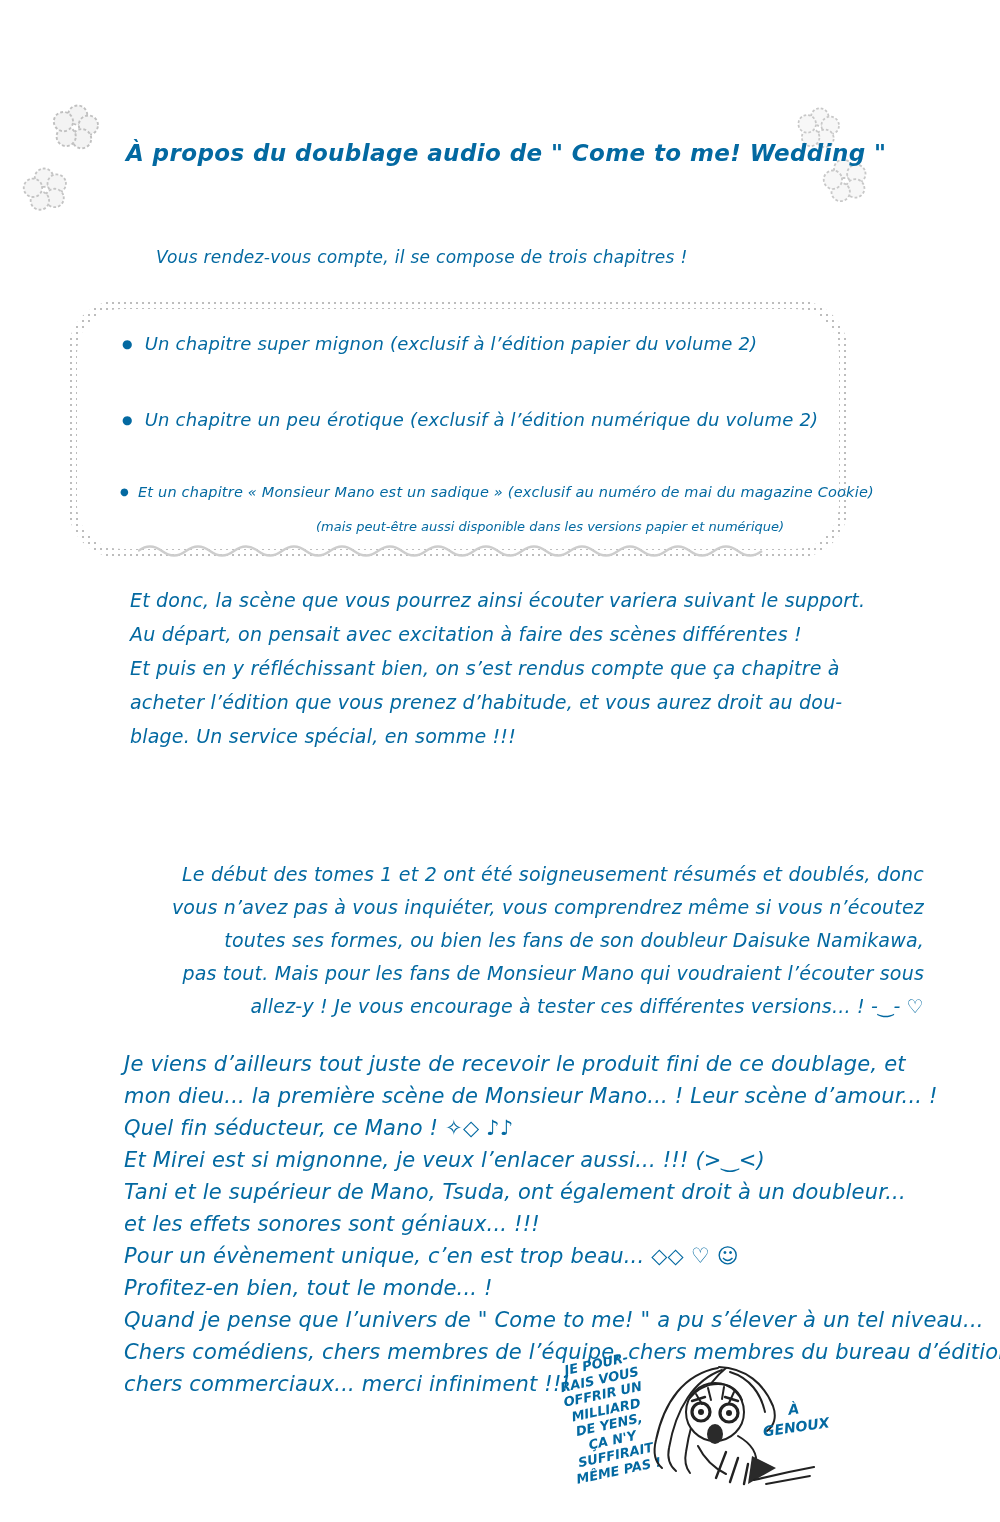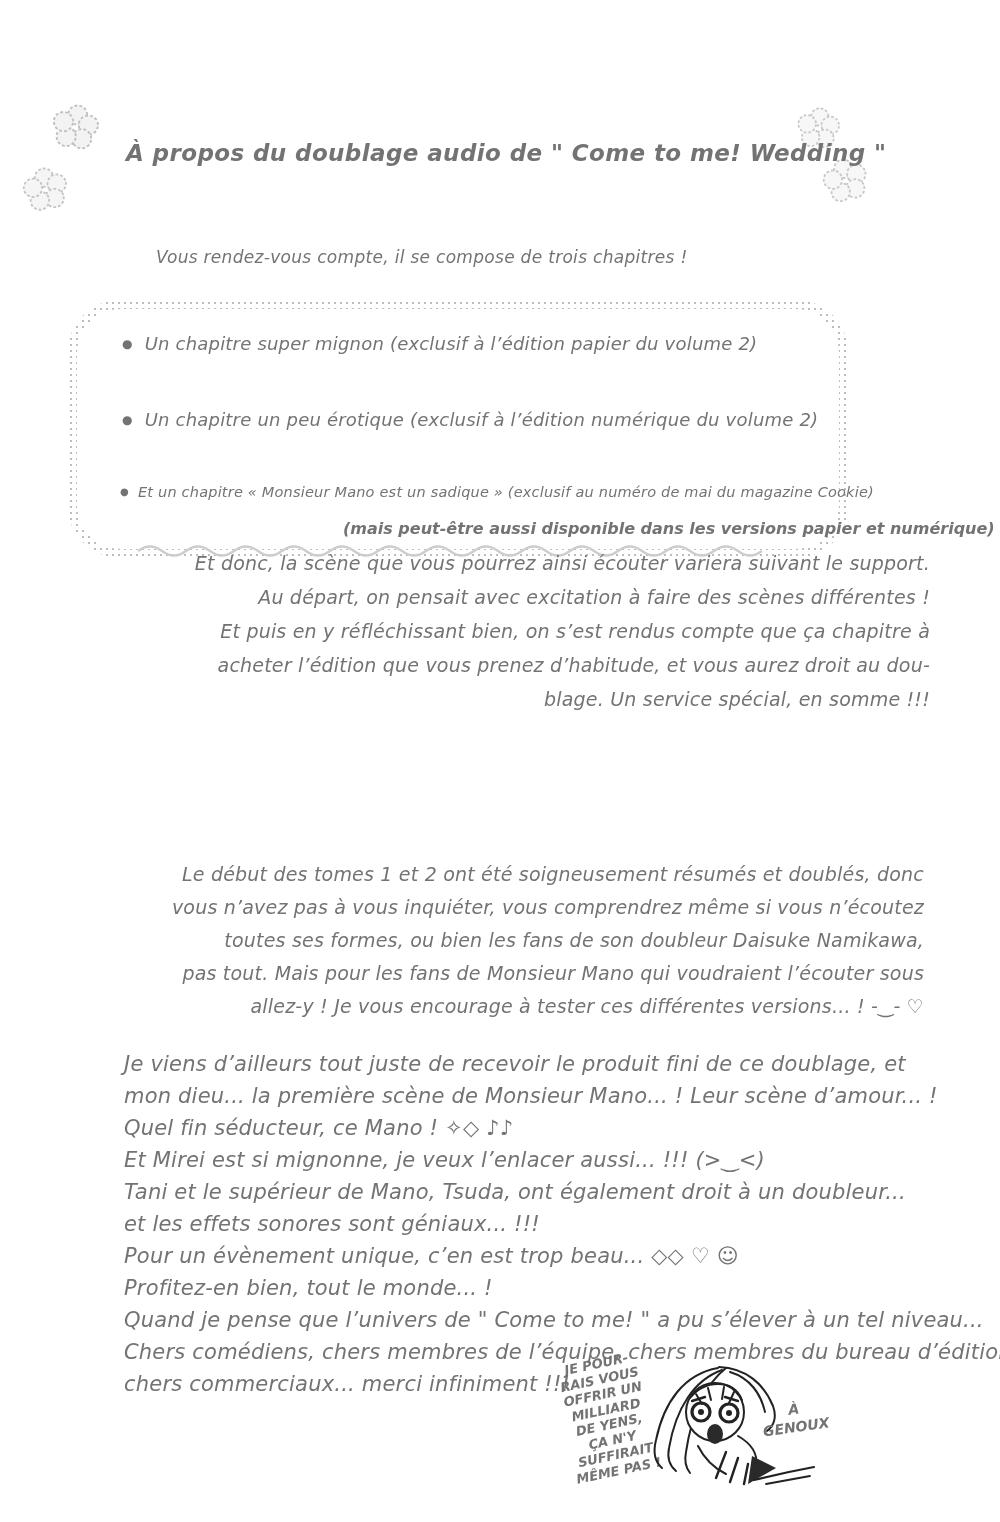--- a/index.html
+++ b/index.html
@@ -1,18 +1,18 @@
 <!DOCTYPE html>
 <html><head>
 <meta charset="utf-8">
 <style>
   html,body { margin:0; padding:0; background:#ffffff; }
   .page {
     position:relative; width:1000px; height:1522px; background:#ffffff;
-    font-family:"DejaVu Sans", sans-serif; font-style:italic; color:#737373;
+    font-family:"DejaVu Sans", sans-serif; font-style:italic; color:#0369a1;
     overflow:hidden;
   }
 
   
   .flower { position:absolute; }
   .f1 { left:50px;  top:103px; width:52px; height:48px; transform:rotate(8deg); }
   .f2 { left:22px;  top:166px; width:48px; height:46px; transform:rotate(-10deg); }
   .f3 { left:797px; top:106px; width:44px; height:44px; transform:rotate(4deg); }
   .f4 { left:823px; top:157px; width:46px; height:46px; transform:rotate(-14deg); }
 
@@ -34,25 +34,25 @@
   .note-box::after {
     content:""; position:absolute; inset:9px; background:#fff; border-radius:44px;
   }
 
   .bullet { position:absolute; font-size:18px; white-space:nowrap; letter-spacing:0.2px; }
   .bullet .dot { font-style:normal; font-size:12px; margin-right:12px; vertical-align:2px; }
   .b1 { left:122px; top:333px; }
   .b2 { left:122px; top:409px; }
   .b3 { left:120px; top:484px; font-size:14.5px; }
   .b3 .dot { font-size:10px; margin-right:9px; }
-  .box-footnote { position:absolute; left:343px; top:519px; font-size:16px; white-space:nowrap;font-weight:bold; }
+  .box-footnote { position:absolute; left:316px; top:519px; font-size:13px; white-space:nowrap; }
 
   .para { position:absolute; width:800px; }
   .para .line { white-space:nowrap; letter-spacing:0.2px; }
-  .p1 { left:130px; top:546px;text-align:right; }
+  .p1 { left:130px; top:583px; }
   .p1 .line { font-size:19px; line-height:34px; }
   .p2 { left:124px; top:858px;text-align:right; }
   .p2 .line { font-size:19px; line-height:33px; }
   .p3 { left:124px; top:1048px; }
   .p3 .line { font-size:21px; line-height:32px; }
 
   .speech {
     position:absolute; left:536px; top:1369px; width:120px;
     transform:rotate(-12deg); transform-origin:top left;
     font-weight:bold; font-size:13px; line-height:15.5px; text-align:center;

